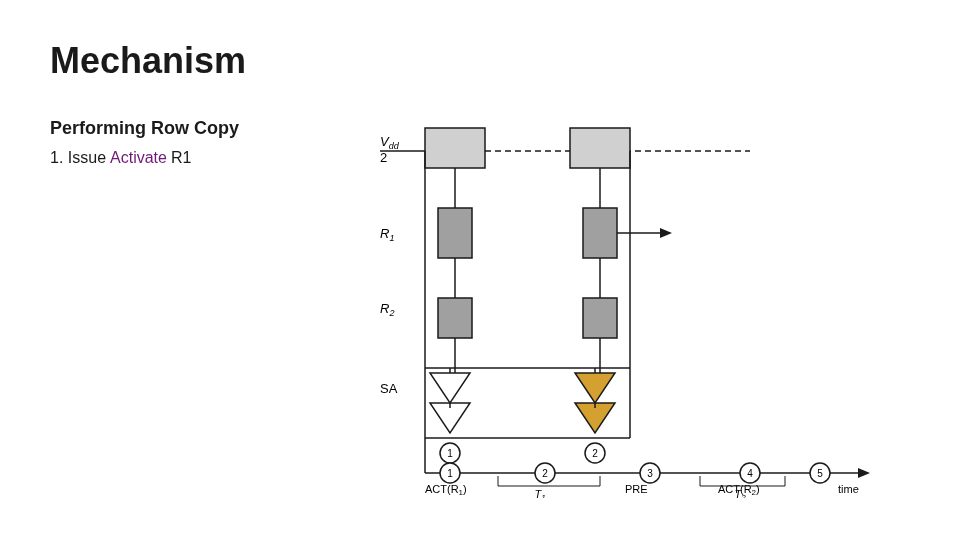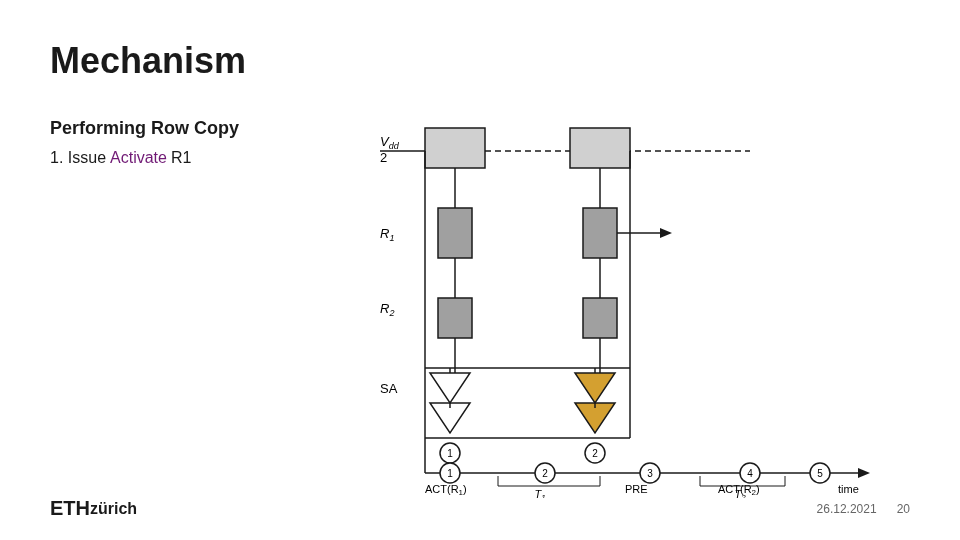--- a/index.html
+++ b/index.html
@@ -195,23 +195,13 @@
         <text x="370" y="380" font-size="11" font-style="italic" text-anchor="middle">T<tspan font-size="8" dy="2">2</tspan></text>
 
         <line x1="55" y1="33" x2="55" y2="355" stroke="#1a1a1a" stroke-width="1.5"></line>
 
         <line x1="260" y1="33" x2="260" y2="320" stroke="#1a1a1a" stroke-width="1.5"></line>
 
       </svg>
     </div>
   </div>
 
-  <div class="footer">
-    <div class="eth-logo">
-      <span class="eth-text">ETH</span>
-        <span class="zurich-text">zürich</span>
-    </div>
-    <div class="page-info">
-      <span>26.12.2021</span>
-      <span>20</span>
-    </div>
-  </div>
 </div>
 
 </body></html>

